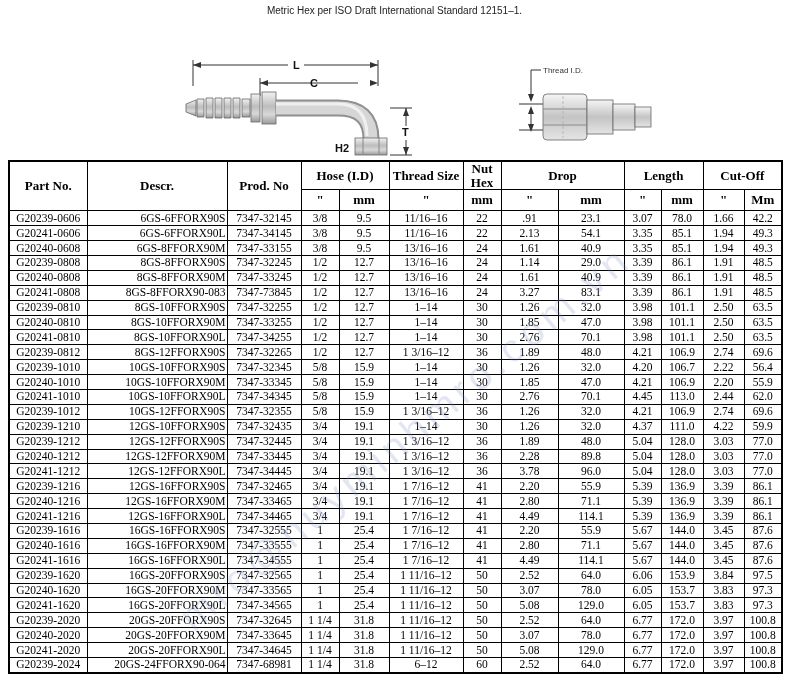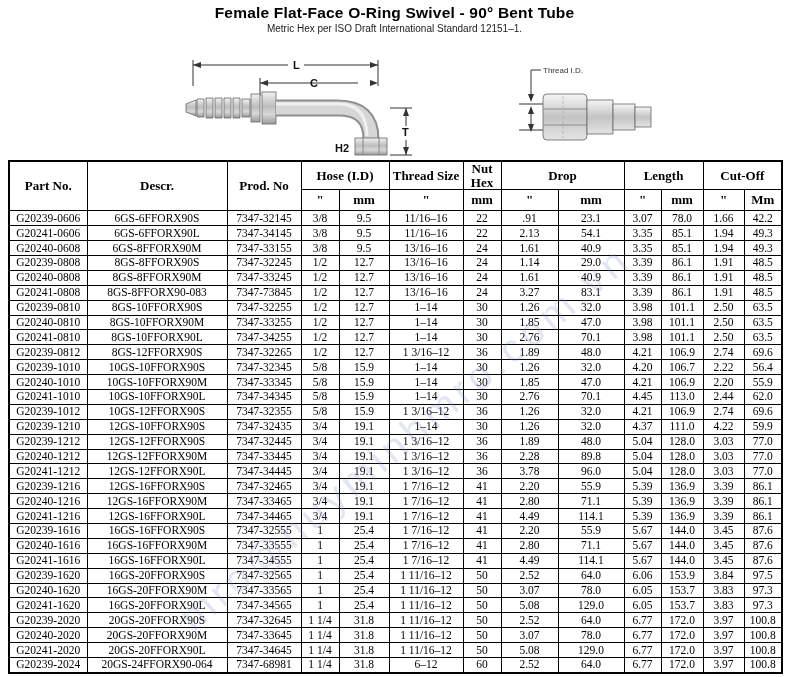--- a/index.html
+++ b/index.html
@@ -45,27 +45,26 @@
   table.spec{border:2px solid #000;}
   table.spec thead th{
     font-weight:bold;font-size:13px;text-align:center;line-height:1.05;
     white-space:normal;
   }
   table.spec thead tr.group-row th{height:27px;}
   table.spec thead tr.units-row th{height:20px;font-size:13px;}
   table.spec tbody td{
     height:13.9px;font-size:11.5px;text-align:center;line-height:13px;
   }
-  table.spec tbody td.col-descr{text-align:center;}
+  table.spec tbody td.col-descr{text-align:right;}
 </style>
 </head>
 <body>
 
 <div class="doc-header">
-  <div class="doc-title">Female Flat-Face O-Ring Swivel - 90° Bent Tube</div>
   <div class="doc-sub">Metric Hex per ISO Draft International Standard 12151–1.</div>
 </div>
 
 <div class="fig" id="fig-left">
 <svg width="250" height="102" viewBox="0 0 250 102">
   <defs>
     <linearGradient id="gmetal" x1="0" y1="0" x2="0" y2="1">
       <stop offset="0" stop-color="#f2f2f2"></stop>
           <stop offset=".45" stop-color="#bdbdbd"></stop>
       <stop offset=".7" stop-color="#d8d8d8"></stop>

